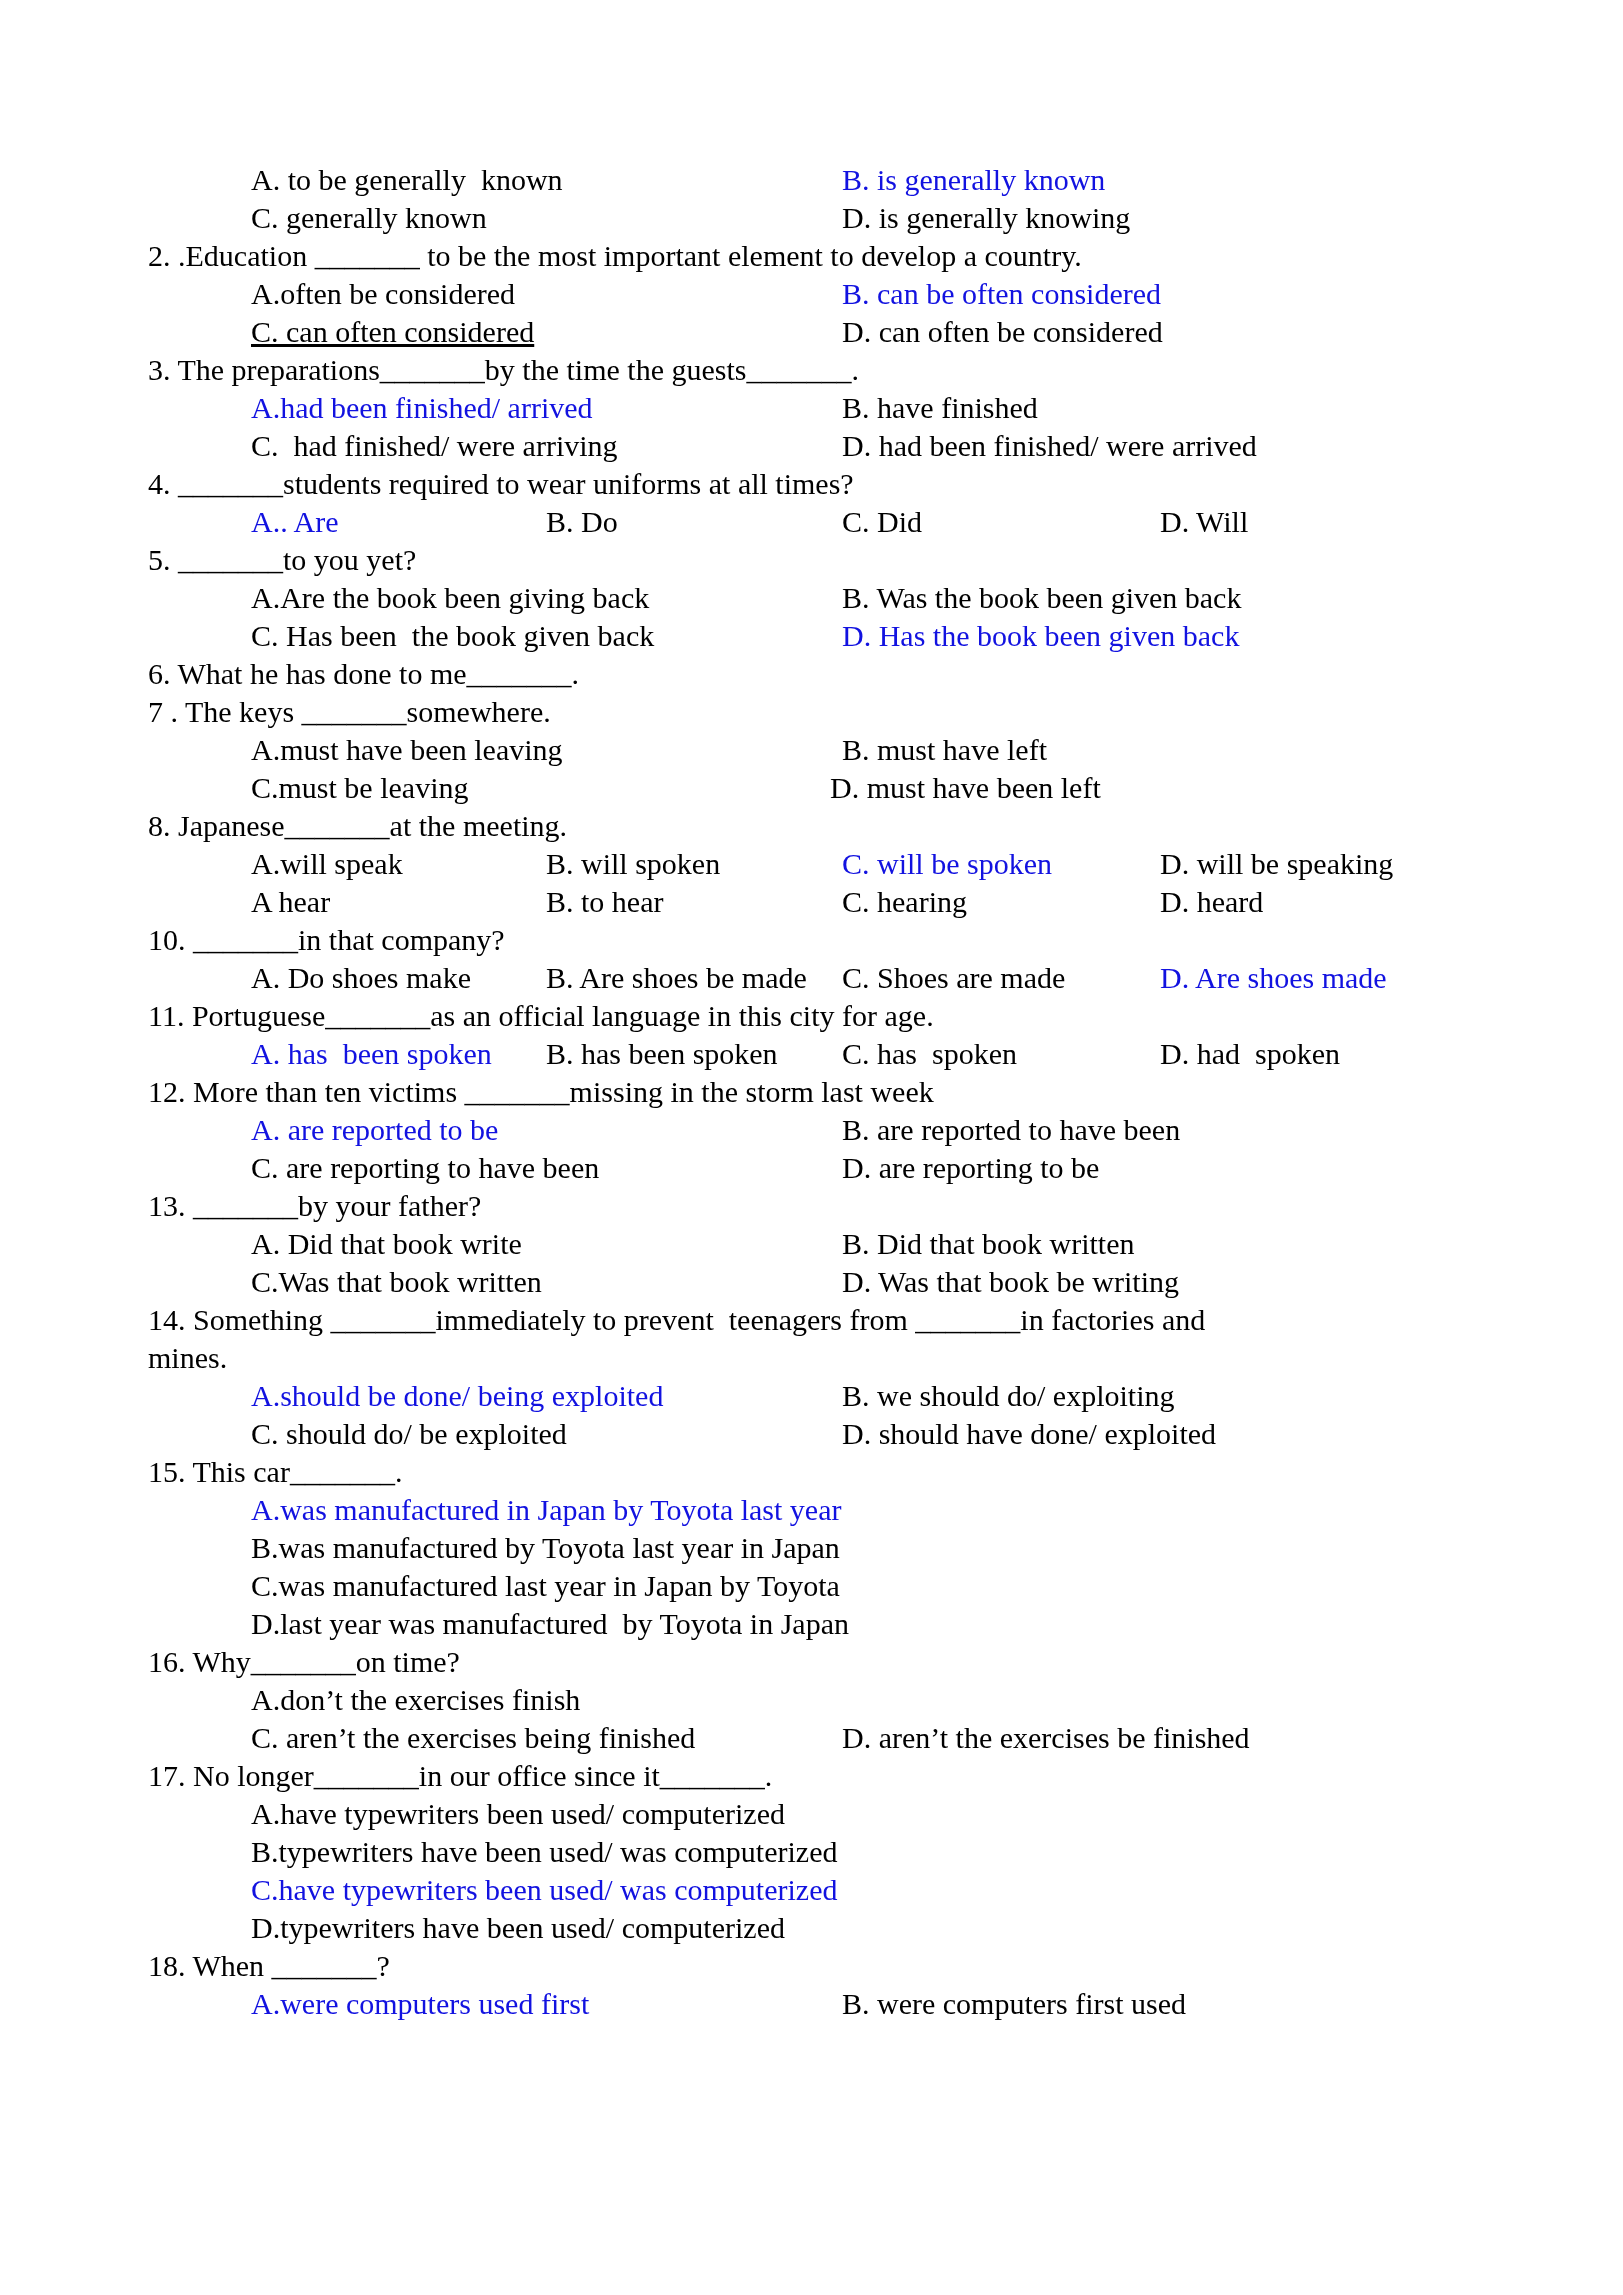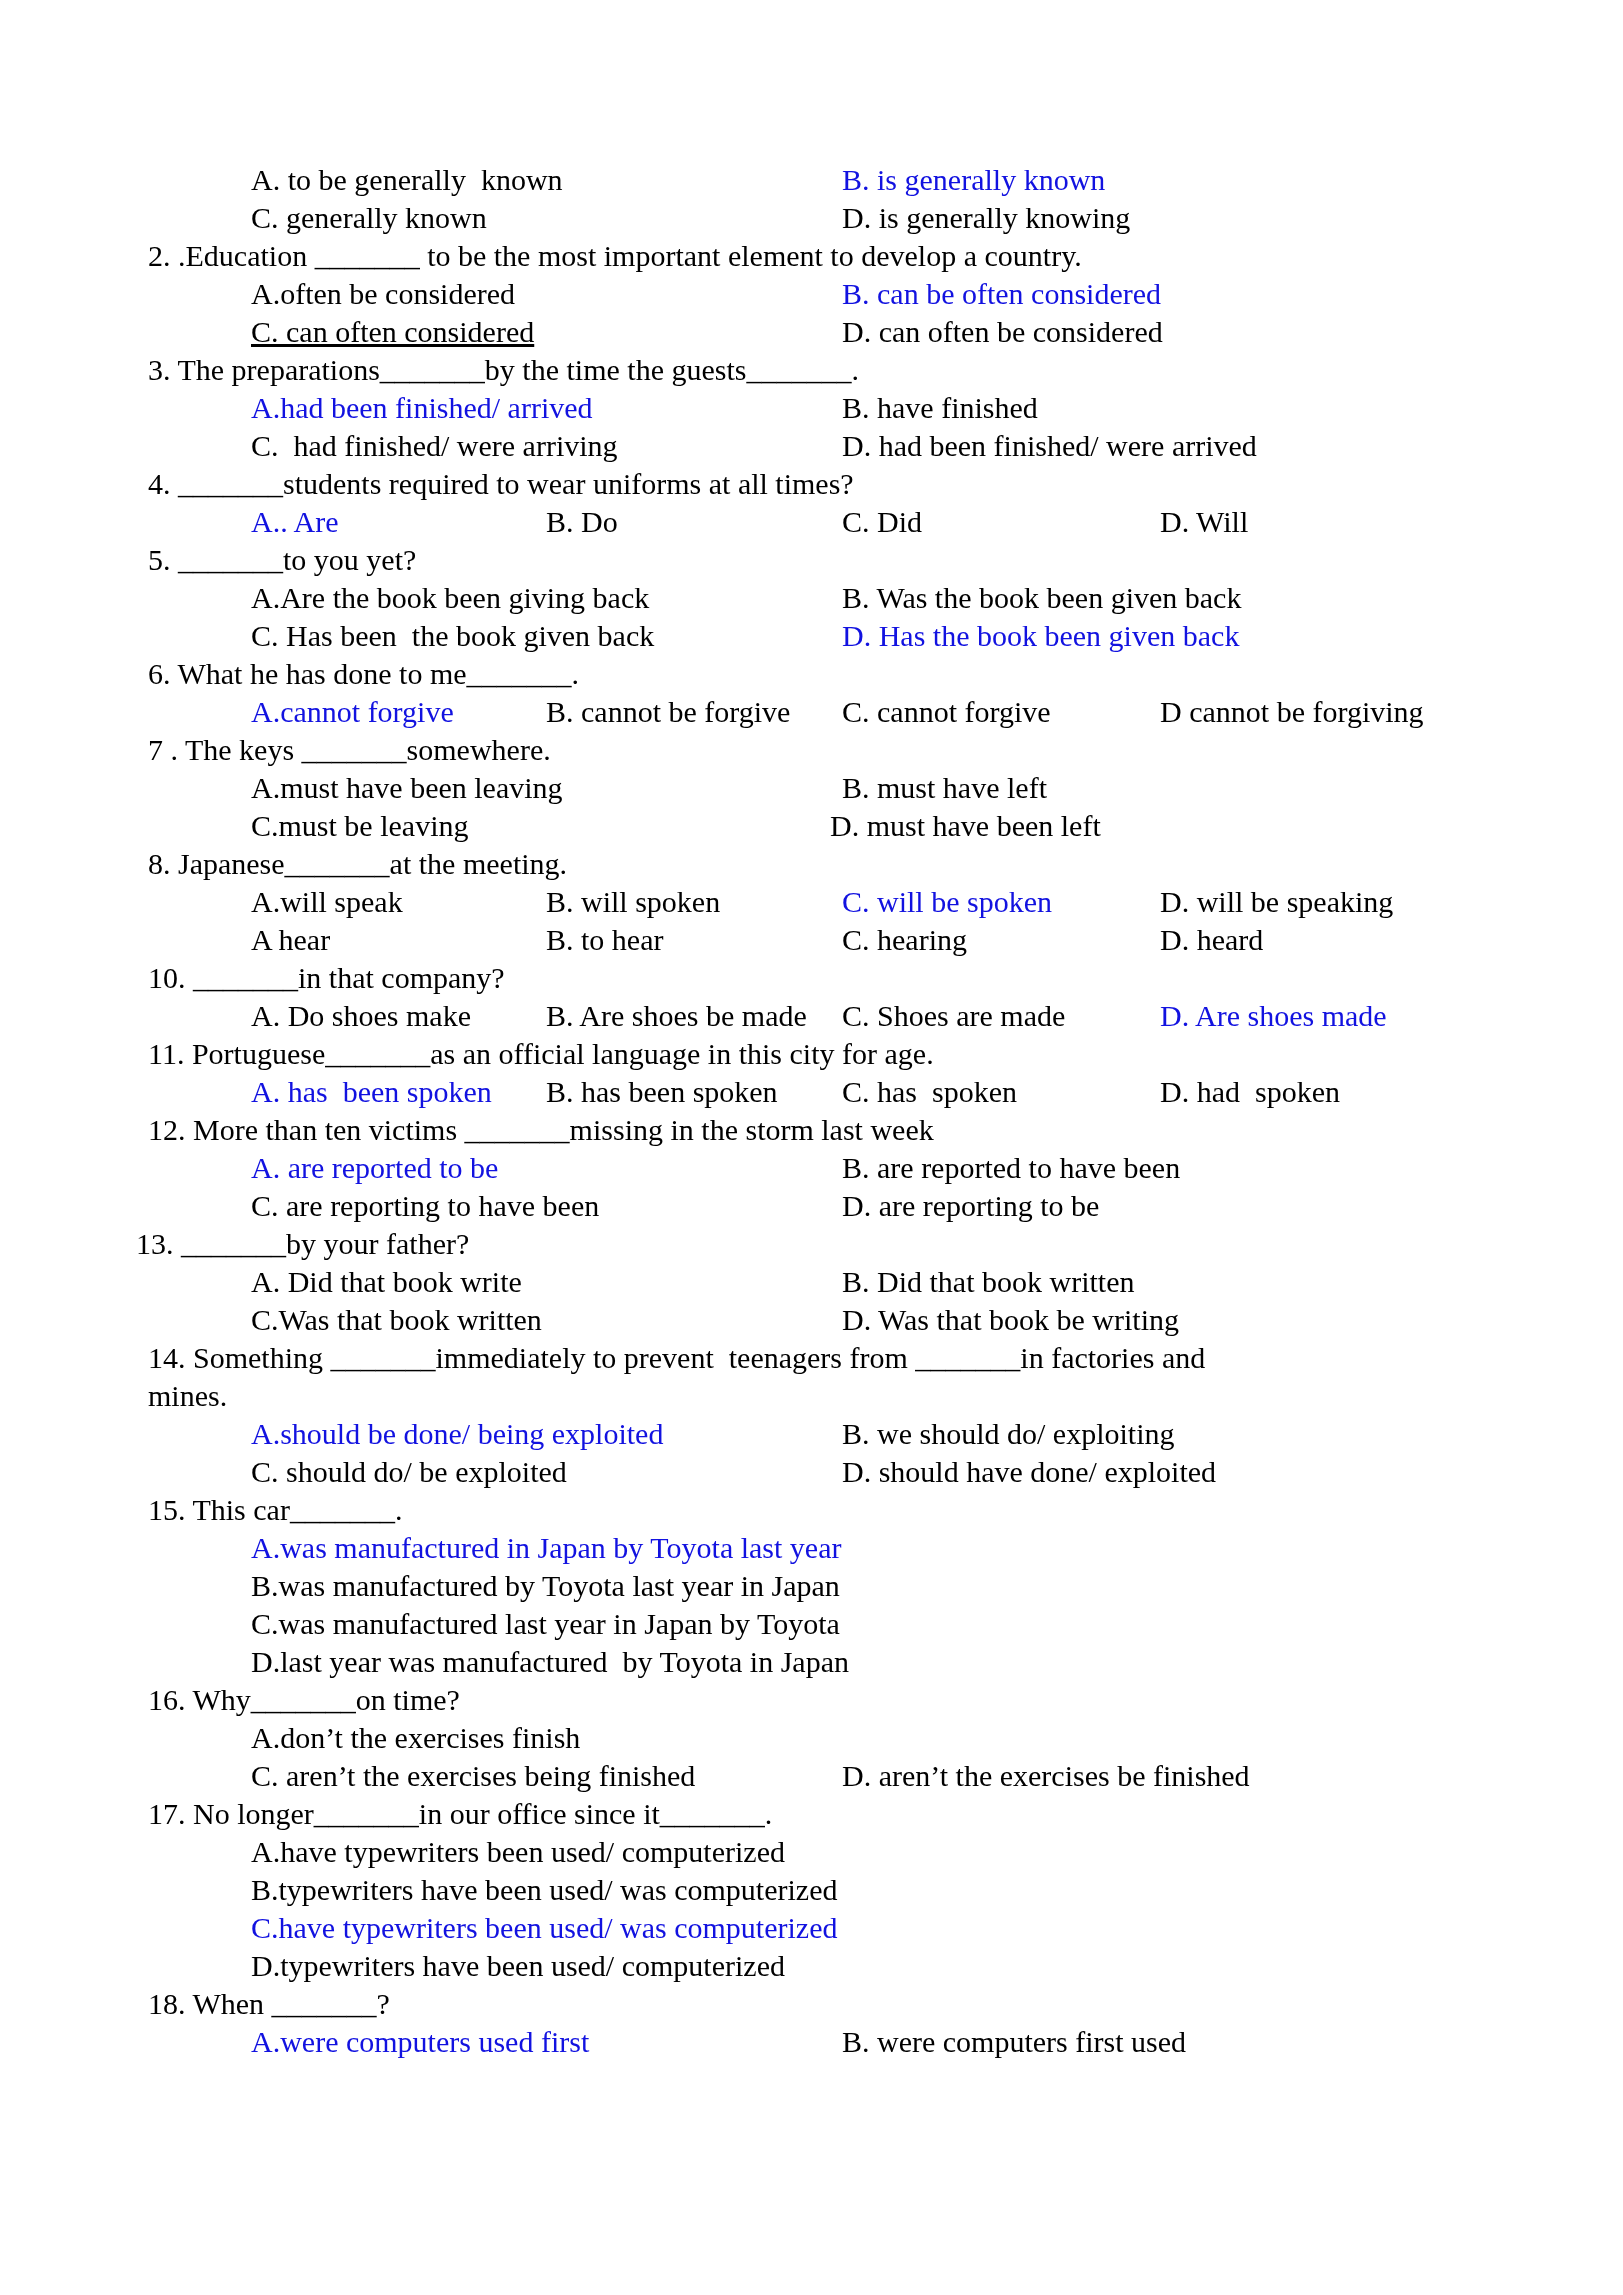--- a/index.html
+++ b/index.html
@@ -89,26 +89,20 @@
       <span class="cell" style="left: 842px;">B. Was the book been given back</span>
     </div>
     <div class="line">
       <span class="cell" style="left: 251px;">C. Has been  the book given back</span>
       <span class="cell answer" style="left: 842px;">D. Has the book been given back</span>
     </div>
     <div class="line">
       <span class="cell" style="left: 148px;">6. What he has done to me_______.</span>
     </div>
     <div class="line">
-      <span class="cell answer" style="left: 251px;">A.cannot forgive</span>
-      <span class="cell" style="left: 546px;">B. cannot be forgive</span>
-      <span class="cell" style="left: 842px;">C. cannot forgive</span>
-      <span class="cell" style="left: 1160px;">D cannot be forgiving</span>
-    </div>
-    <div class="line">
       <span class="cell" style="left: 148px;">7 . The keys _______somewhere.</span>
     </div>
     <div class="line">
       <span class="cell" style="left: 251px;">A.must have been leaving</span>
       <span class="cell" style="left: 842px;">B. must have left</span>
     </div>
     <div class="line">
       <span class="cell" style="left: 251px;">C.must be leaving</span>
       <span class="cell" style="left: 830px;">D. must have been left</span>
     </div>
@@ -150,21 +144,21 @@
     </div>
     <div class="line">
       <span class="cell answer" style="left: 251px;">A. are reported to be</span>
       <span class="cell" style="left: 842px;">B. are reported to have been</span>
     </div>
     <div class="line">
       <span class="cell" style="left: 251px;">C. are reporting to have been</span>
       <span class="cell" style="left: 842px;">D. are reporting to be</span>
     </div>
     <div class="line">
-      <span class="cell" style="left: 136px; text-align: right;">13. _______by your father?</span>
+      <span class="cell" style="left: 148px; text-align: right;">13. _______by your father?</span>
     </div>
     <div class="line">
       <span class="cell" style="left: 251px;">A. Did that book write</span>
       <span class="cell" style="left: 842px;">B. Did that book written</span>
     </div>
     <div class="line">
       <span class="cell" style="left: 251px;">C.Was that book written</span>
       <span class="cell" style="left: 842px;">D. Was that book be writing</span>
     </div>
     <div class="line">

